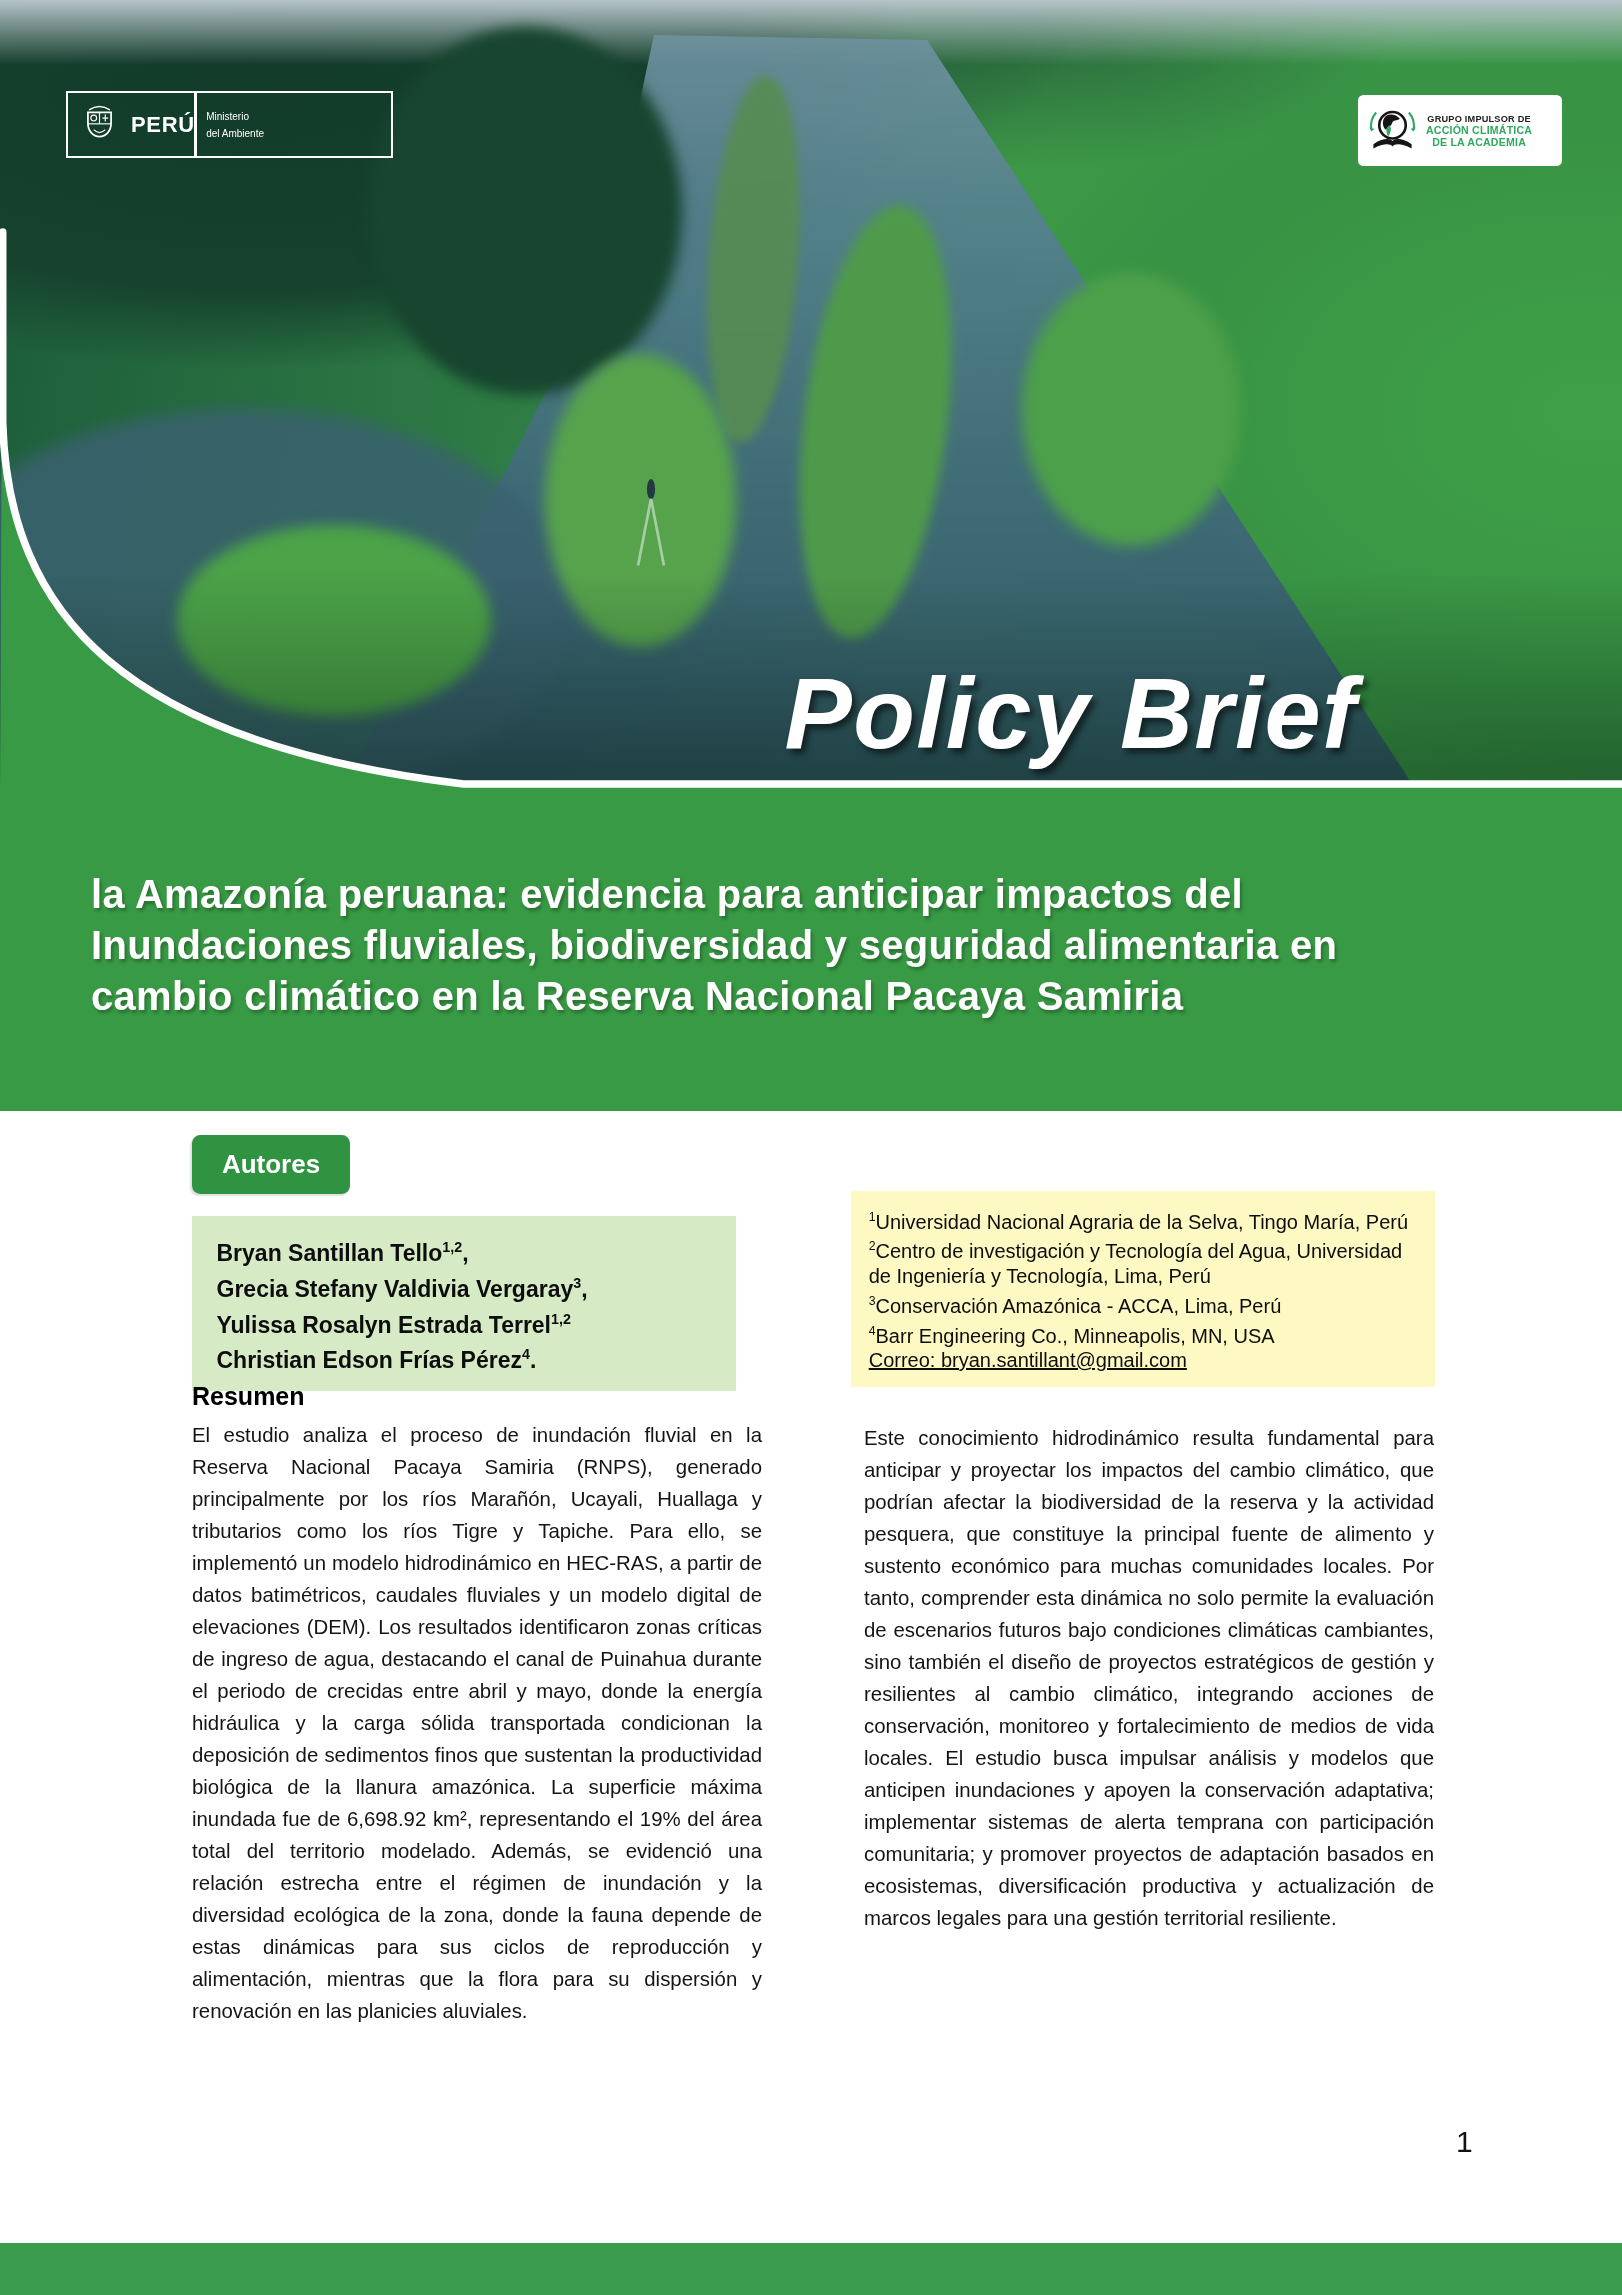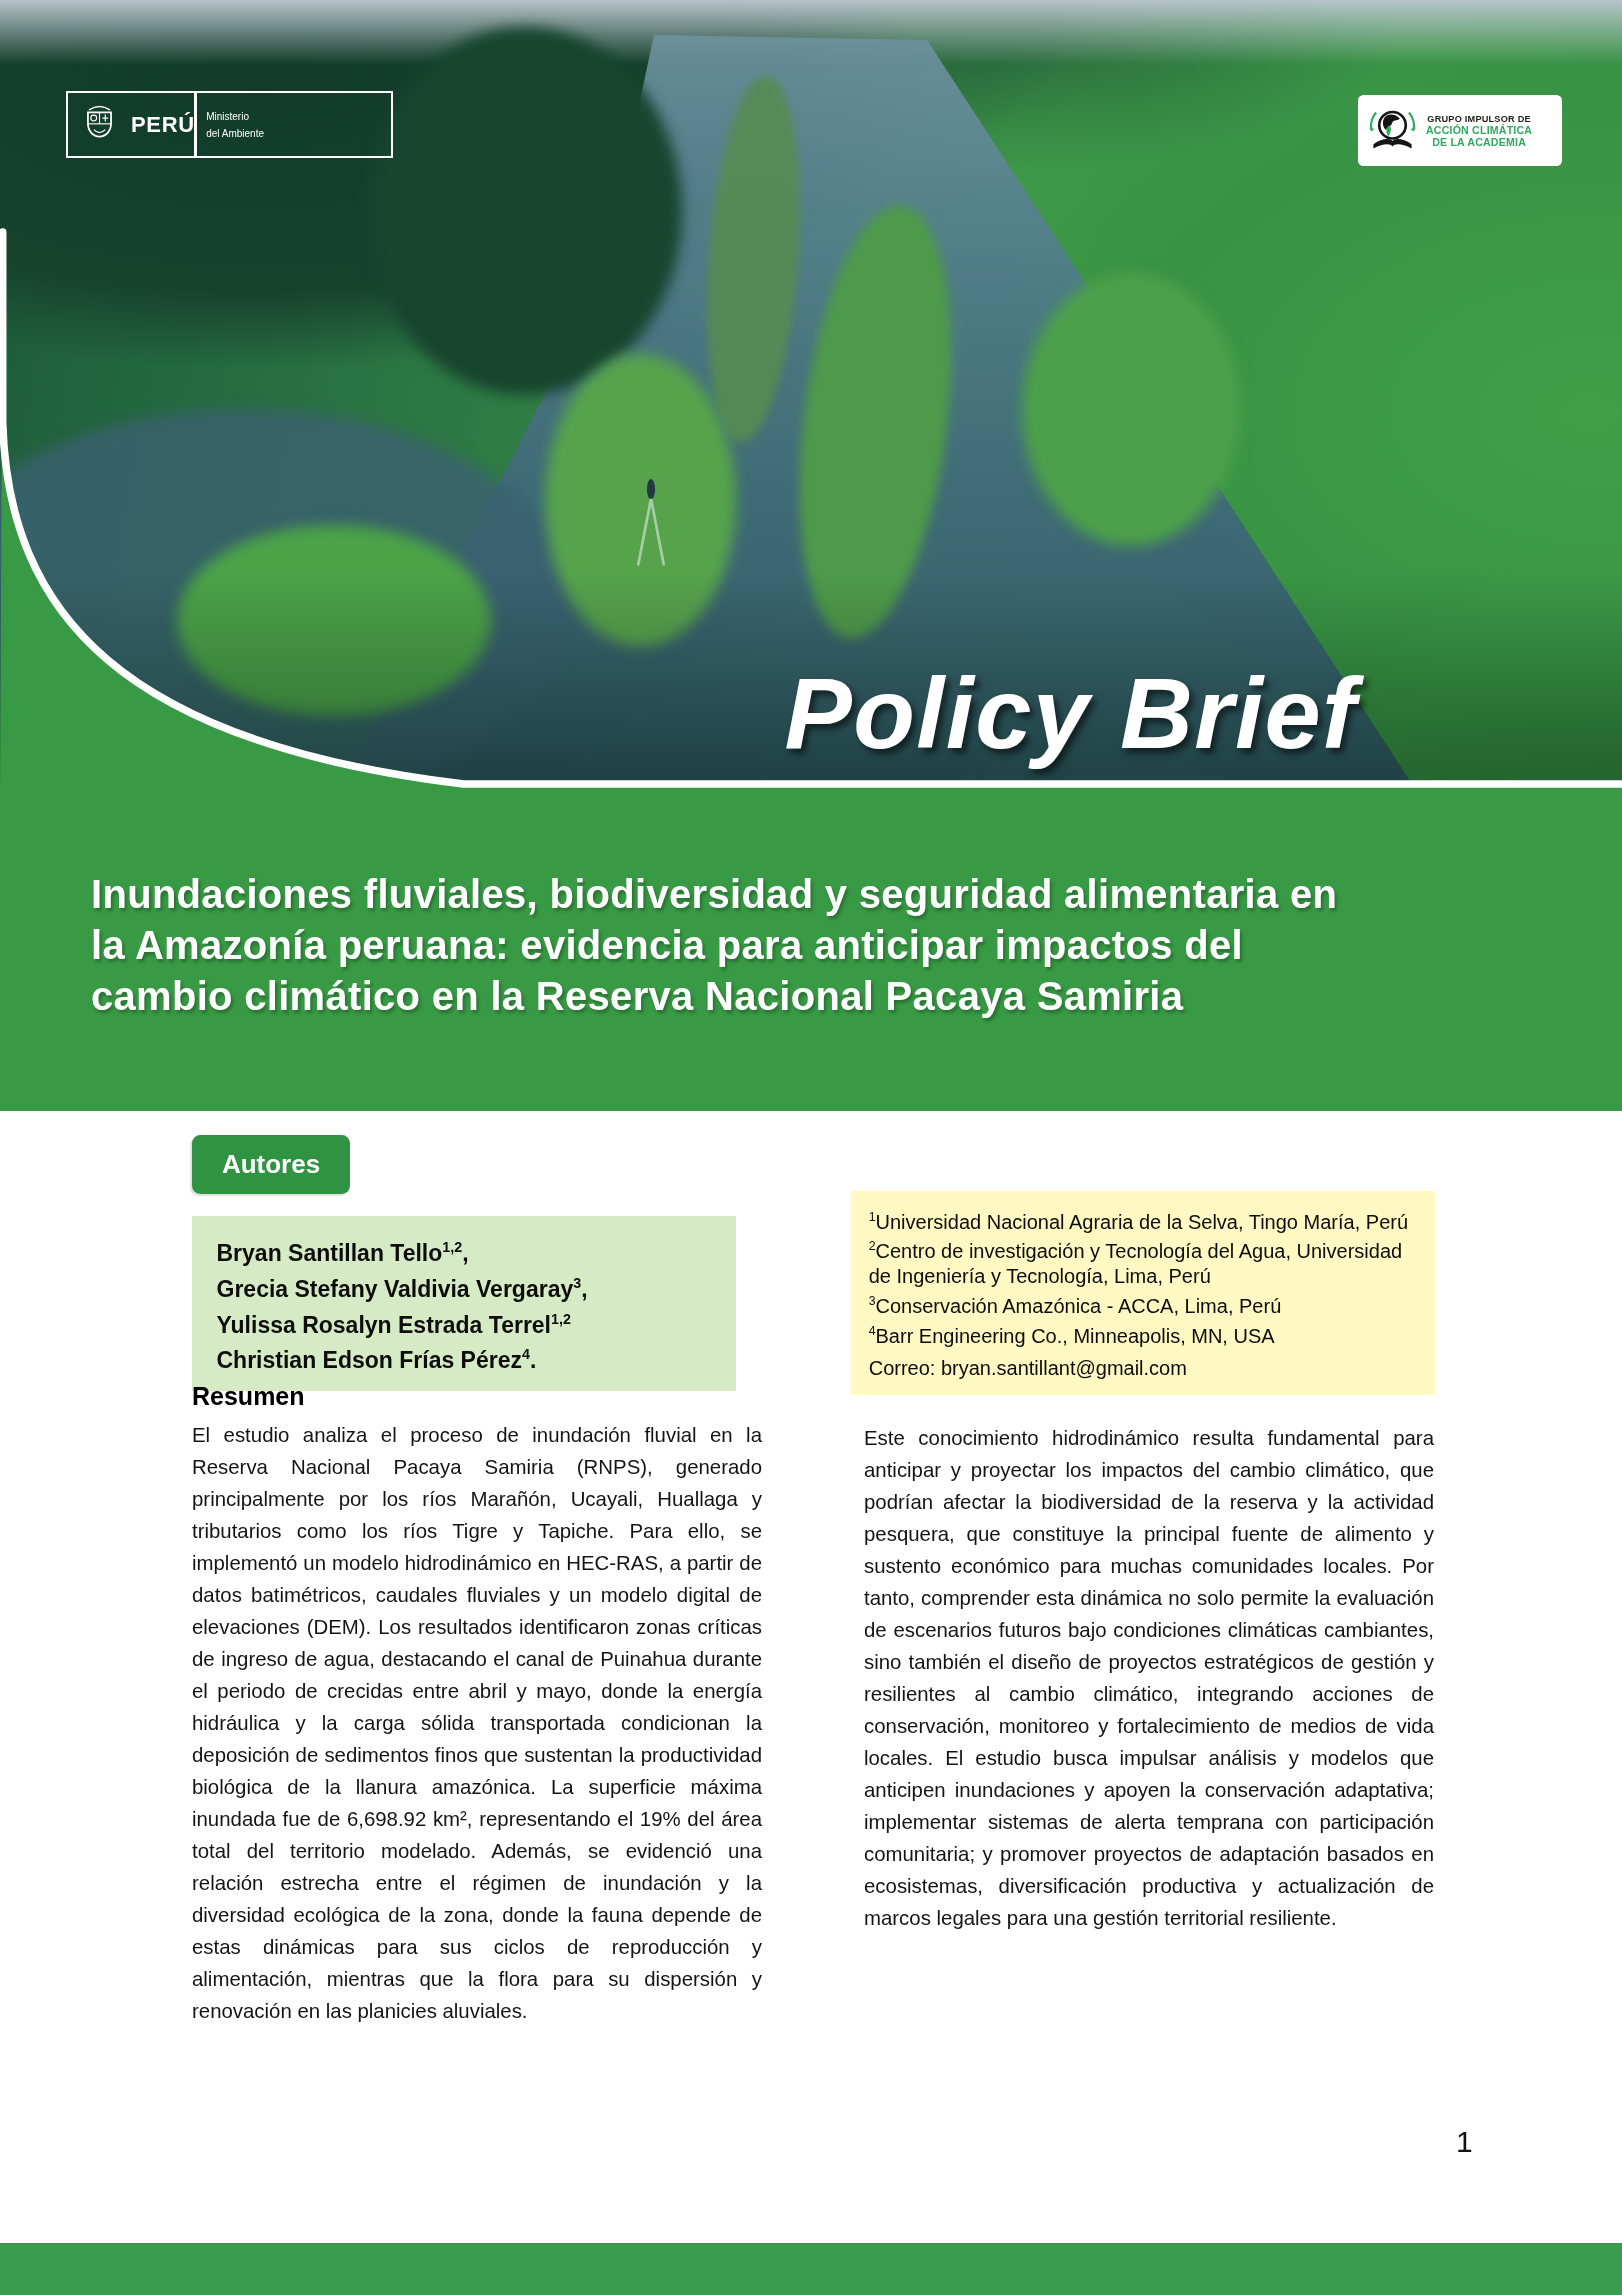--- a/index.html
+++ b/index.html
@@ -58,21 +58,21 @@
   
   .btn-autores{position:absolute;left:192px;top:1135px;width:158px;height:59px;background:#2F9342;border-radius:8.2px;
     display:flex;align-items:center;justify-content:center;color:#fff;font-size:26px;font-weight:bold;
     box-shadow:-1.4px 2px 1.4px rgba(0,0,0,.12);}
   .authors-box{position:absolute;left:192px;top:1216px;width:544px;box-sizing:border-box;background:#D6EBC5;
     padding:16.4px 19px 16.4px 24.5px;font-size:23px;font-weight:bold;line-height:30px;color:#0d0d0d;}
   .authors-box sup{font-size:14.3px;}
   .affil-box{position:absolute;left:851px;top:1191px;width:584px;box-sizing:border-box;background:#fef9c3;
     padding:13.6px 17.7px;font-size:20px;line-height:25px;color:#0d0d0d;}
   .affil-box sup{font-size:12.3px;}
-  .affil-email{margin-top:8px;}
+  .affil-email{margin-top:0;text-decoration:underline;}
   .resumen-h{position:absolute;left:192px;top:1382px;font-size:25px;font-weight:bold;color:#000;}
   .col{position:absolute;width:570px;font-size:20.4px;line-height:32px;text-align:justify;color:#141414;}
   .col-1{left:192px;top:1419px;}
   .col-2{left:864px;top:1422px;}
   .pagenum{position:absolute;left:1456px;top:2125px;font-size:30px;color:#111;}
   .footer-band{position:absolute;left:0;top:2243px;width:1623px;height:52px;background:#3A9D4D;}
 </style>
 </head>
 <body>
 
@@ -133,22 +133,22 @@
     </svg>
     <div class="acad-text">
       <span class="acad-l1">GRUPO IMPULSOR DE</span>
       <span class="acad-l2">ACCIÓN CLIMÁTICA</span>
       <span class="acad-l3">DE LA ACADEMIA</span>
     </div>
   </div>
 
   <div class="band">
     <div class="band-title">
+      <div>la Amazonía peruana: evidencia para anticipar impactos del</div>
       <div>Inundaciones fluviales, biodiversidad y seguridad alimentaria en</div>
-      <div>la Amazonía peruana: evidencia para anticipar impactos del</div>
       <div>cambio climático en la Reserva Nacional Pacaya Samiria</div>
     </div>
   </div>
 
   <div class="btn-autores">Autores</div>
   <div class="authors-box">
       <div><span>Bryan Santillan Tello</span><sup>1,2</sup>,</div>
       <div><span>Grecia Stefany Valdivia Vergaray</span><sup>3</sup>,</div>
       <div><span>Yulissa Rosalyn Estrada Terrel</span><sup>1,2</sup></div>
       <div><span>Christian Edson Frías Pérez</span><sup>4</sup>.</div>

